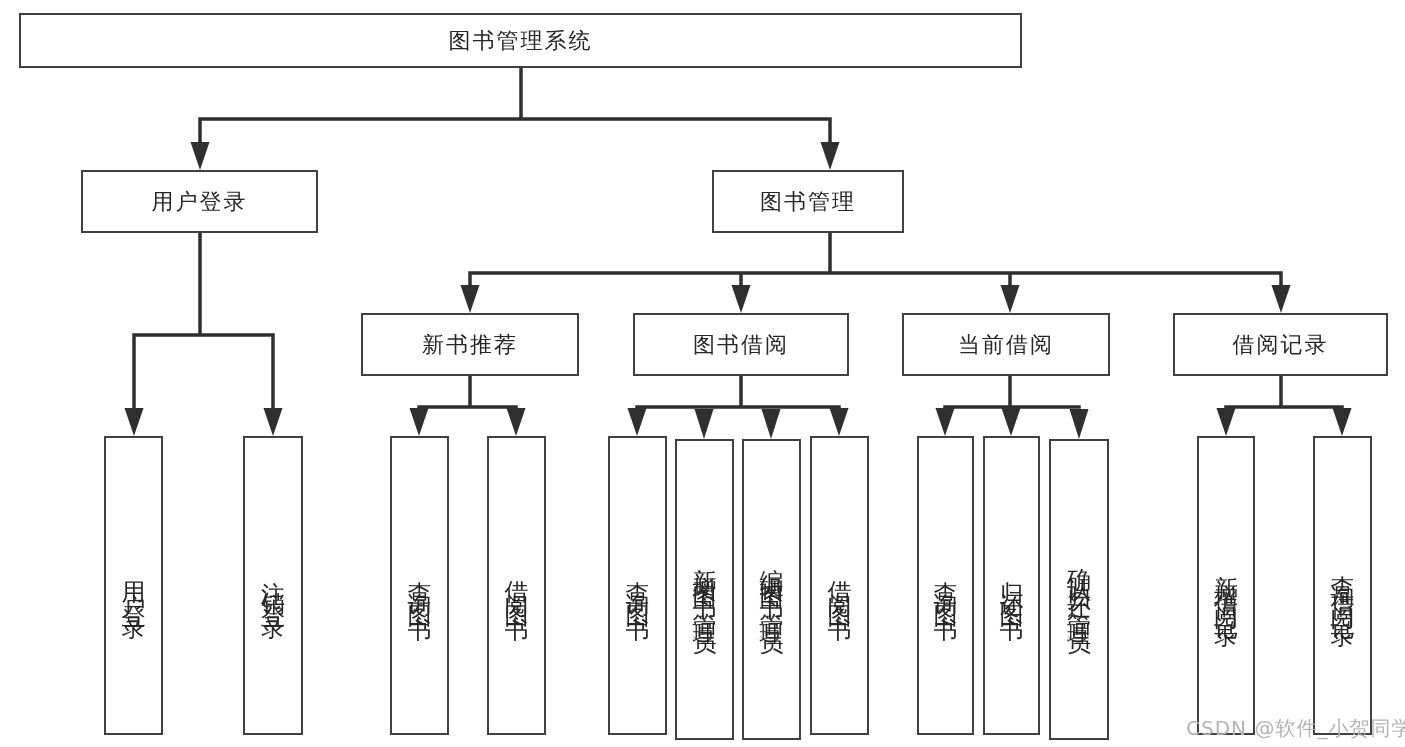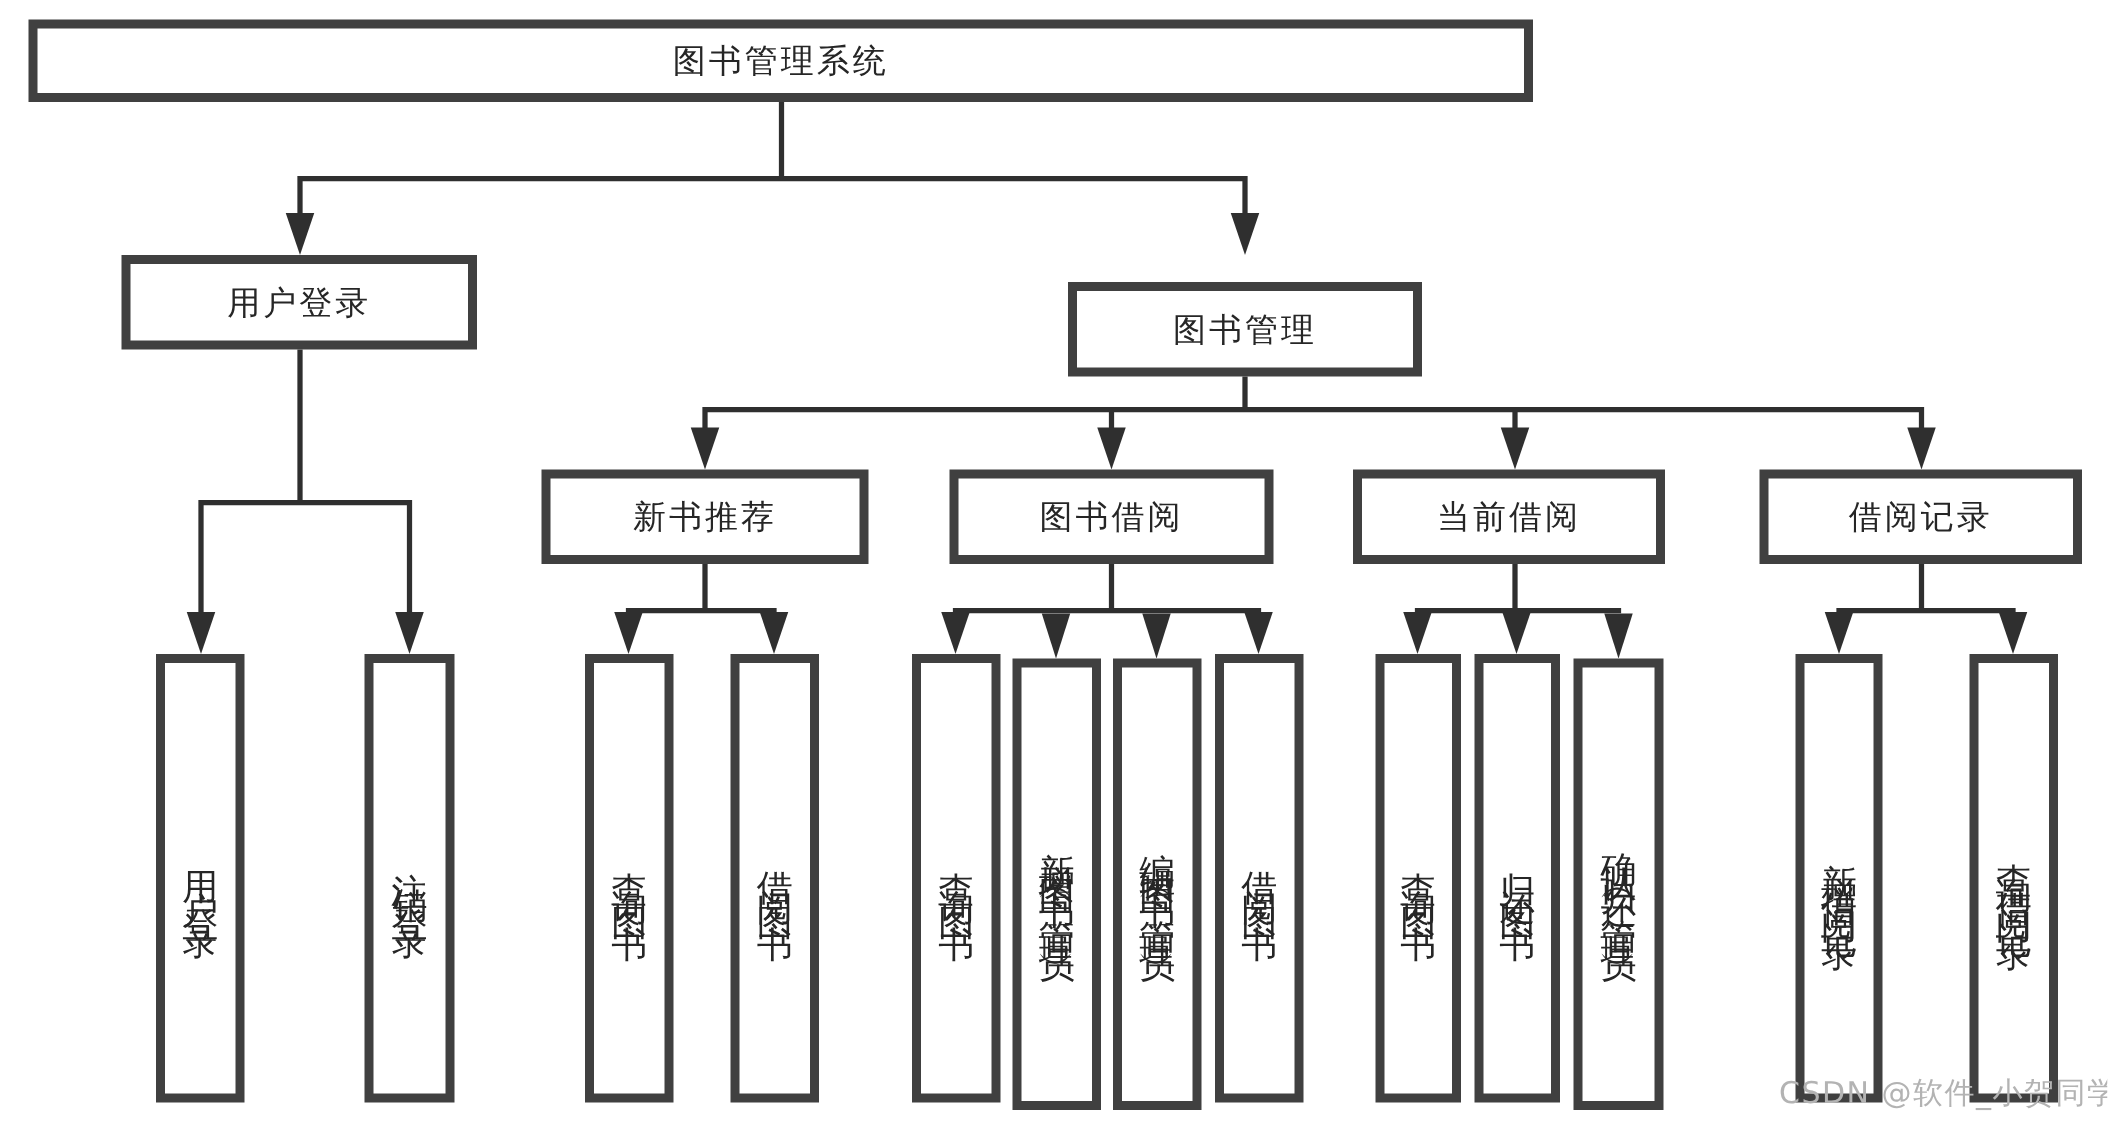--- a/index.html
+++ b/index.html
@@ -2,21 +2,21 @@
 <html><head>
 <meta charset="utf-8">
 <style>
   html,body{margin:0;padding:0;background:#ffffff;}
   .canvas{
     position:relative;width:1405px;height:747px;background:#ffffff;
     font-family:"DejaVu Sans","Liberation Sans",sans-serif;overflow:hidden;
   }
   .connectors{position:absolute;left:0;top:0;width:1405px;height:747px;}
   .box{
-    position:absolute;box-sizing:border-box;border:6px solid #404040;background:#ffffff;
+    position:absolute;box-sizing:border-box;border:2px solid #404040;background:#ffffff;
     display:flex;align-items:center;justify-content:center;
     color:#262626;text-align:center;
   }
   .h{font-size:22px;letter-spacing:2px;white-space:nowrap;}
   .v{
     writing-mode:vertical-rl;text-orientation:mixed;
     font-size:24px;letter-spacing:12px;line-height:1;overflow:hidden;
   }
   .watermark{
     position:absolute;left:1186px;top:715px;z-index:5;
@@ -68,21 +68,21 @@
       <polygon points="1069.5,409 1088.5,409 1079,439"></polygon>
 
       <polygon points="1216.5,408 1235.5,408 1226,436"></polygon>
       <polygon points="1332.5,408 1351.5,408 1342,436"></polygon>
     </g>
   </svg>
 
   <div class="box h" style="left:19px;top:13px;width:1003px;height:55px">图书管理系统</div>
 
   <div class="box h" style="left:81px;top:170px;width:237px;height:63px">用户登录</div>
-  <div class="box h" style="left:712px;top:188px;width:236px;height:63px">图书管理</div>
+  <div class="box h" style="left:712px;top:170px;width:192px;height:63px">图书管理</div>
 
   <div class="box h" style="left:633px;top:313px;width:216px;height:63px">图书借阅</div>
   <div class="box h" style="left:361px;top:313px;width:218px;height:63px">新书推荐</div>
   <div class="box h" style="left:902px;top:313px;width:208px;height:63px">当前借阅</div>
   <div class="box h" style="left:1173px;top:313px;width:215px;height:63px">借阅记录</div>
 
   <div class="box v" style="left:104px;top:436px;width:59px;height:299px">用户登录</div>
   <div class="box v" style="left:243px;top:436px;width:60px;height:299px">注销登录</div>
 
   <div class="box v" style="left:390px;top:436px;width:59px;height:299px">查询图书</div>

